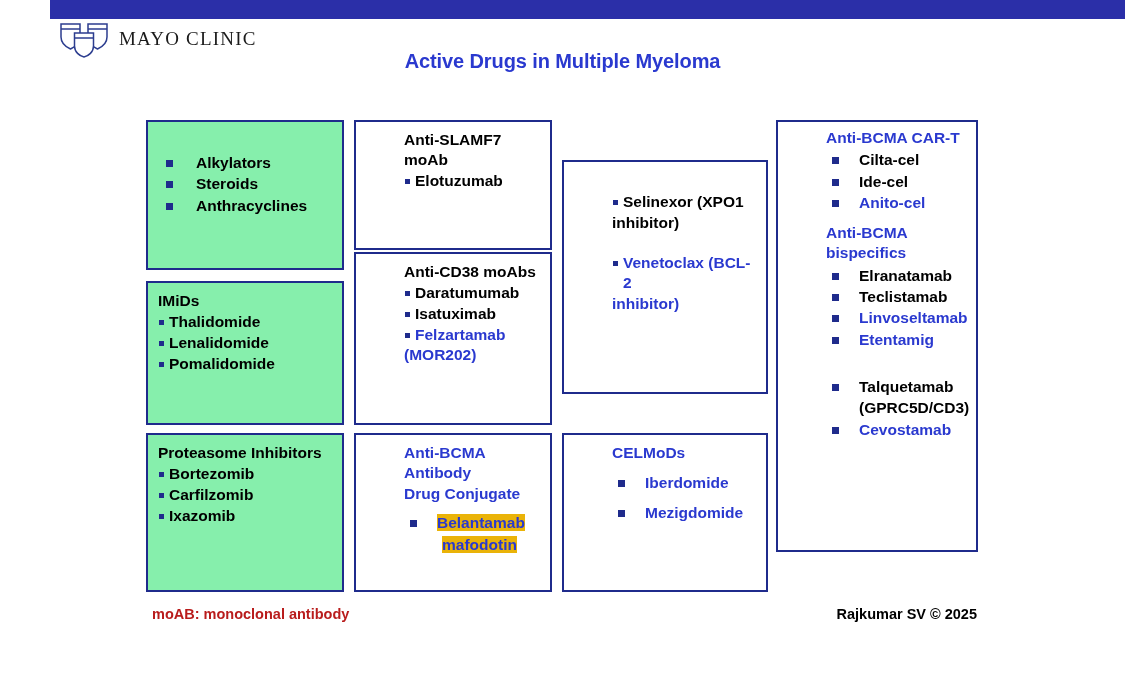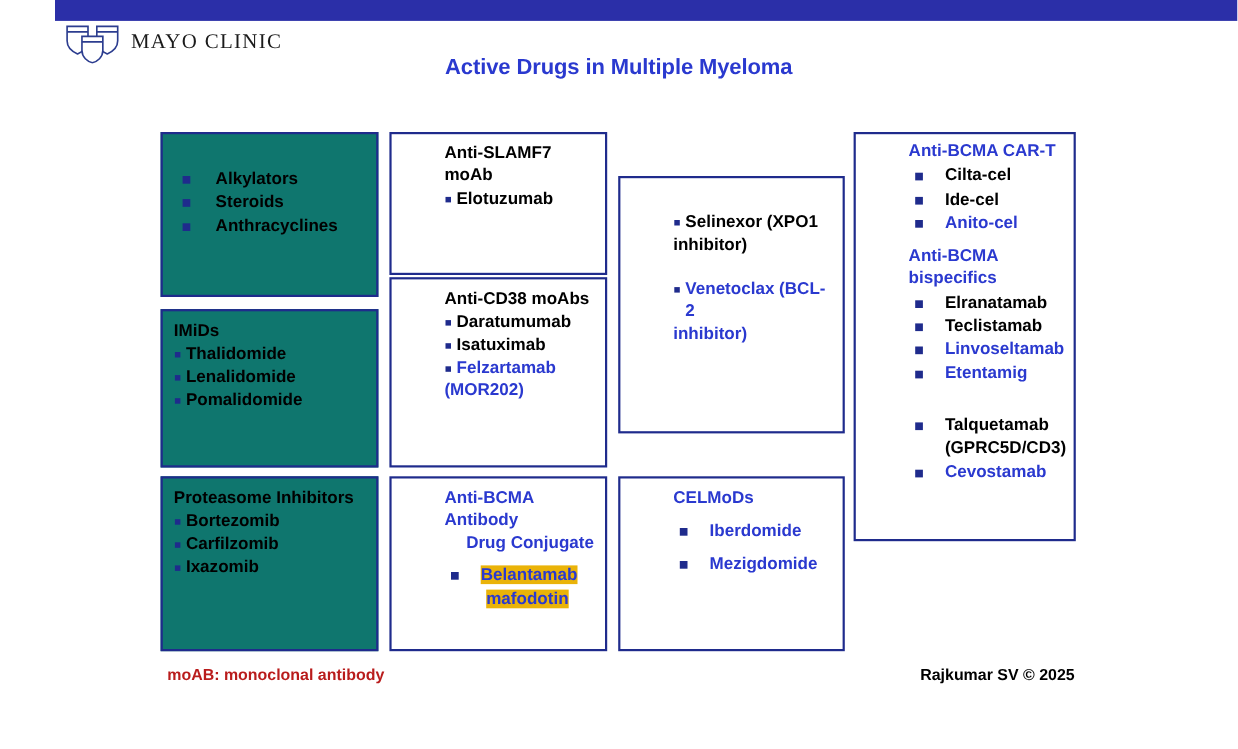--- a/index.html
+++ b/index.html
@@ -60,21 +60,21 @@
     letter-spacing: -0.1px;
   }
   
   .box {
     position: absolute;
     border: 2px solid #1f2b8c;
     box-sizing: border-box;
     padding: 8px 10px 6px 10px;
     overflow: hidden;
   }
-  .box.gray { background: #0f766e; }
+  .box.gray { background: #86efac; }
   .box.white { background: #ffffff; padding-left: 48px; }
 
   .hdr {
     font-size: 15.5px;
     font-weight: bold;
     line-height: 1.30;
     margin-bottom: 1px;
   }
   .hdr.black { color: #000000; }
   .hdr.blue  { color: #2a39cf; }
@@ -215,21 +215,21 @@
     <ul class="tight">
       <li class="black">Daratumumab</li>
       <li class="black">Isatuximab</li>
       <li class="blue">Felzartamab</li>
       <li class="blue cont">(MOR202)</li>
     </ul>
   </div>
 
   <div class="box white" style="left:354px; top:433px; width:198px; height:159px;">
     <div class="hdr blue">Anti-BCMA Antibody</div>
-    <div class="hdr blue" style="margin-bottom:8px;text-align:right;">Drug Conjugate</div>
+    <div class="hdr blue" style="margin-bottom:8px;">Drug Conjugate</div>
     <ul class="wide narrowind">
       <li class="blue"><mark class="hl">Belantamab</mark></li>
       <li class="blue contwide"><mark class="hl">mafodotin</mark></li>
     </ul>
   </div>
 
   <div class="box white" style="left:562px; top:120px; width:206px; height:234px;margin-top:40px;">
     <ul class="tight" style="margin-top:22px;">
       <li class="black">Selinexor (XPO1</li>
       <li class="black cont">inhibitor)</li>
@@ -239,21 +239,21 @@
   </div>
 
   <div class="box white" style="left:562px; top:433px; width:206px; height:159px;">
     <div class="hdr blue" style="margin-bottom:9px;">CELMoDs</div>
     <ul class="wide narrowind">
       <li class="blue" style="margin-bottom:8px;">Iberdomide</li>
       <li class="blue">Mezigdomide</li>
     </ul>
   </div>
 
-  <div class="box white" style="left:776px; top:120px; width:202px; height:372px; padding-top:6px;">
+  <div class="box white" style="left:776px; top:120px; width:202px; height:432px; padding-top:6px;">
 
     <div class="hdr blue">Anti-BCMA CAR-T</div>
     <ul class="wide narrowind">
       <li class="black">Cilta-cel</li>
       <li class="black">Ide-cel</li>
       <li class="blue">Anito-cel</li>
     </ul>
 
     <div class="spacer-sm"></div>
 

